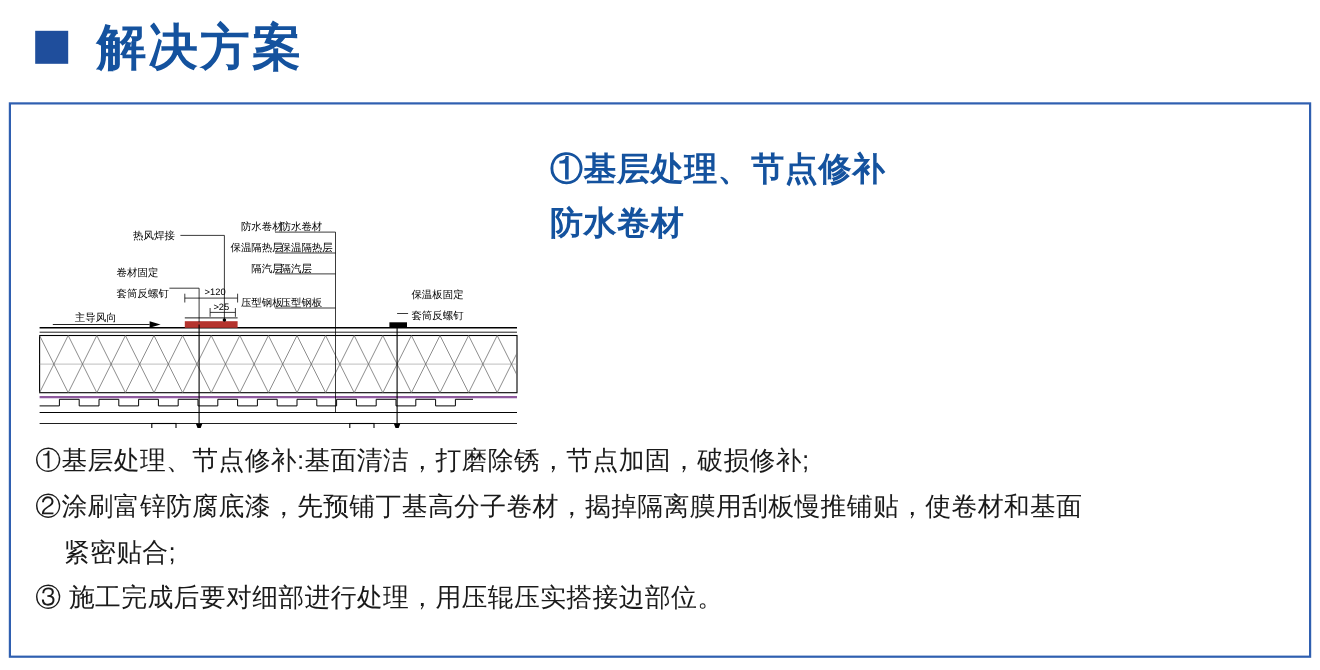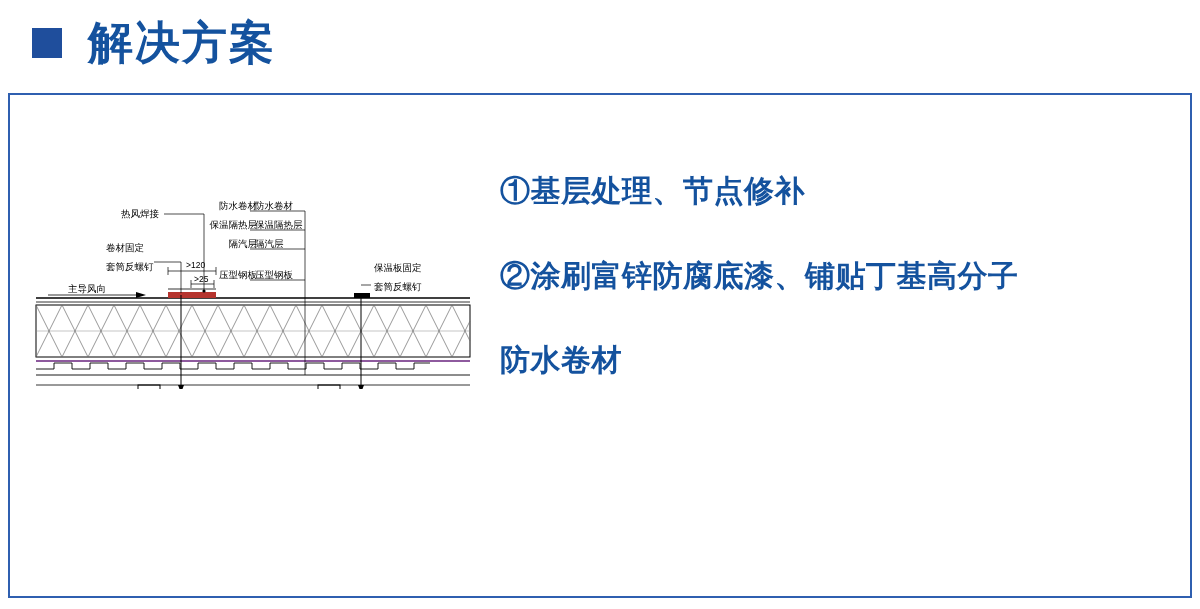--- a/index.html
+++ b/index.html
@@ -82,21 +82,21 @@
     position: absolute;
     left: 490px;
     top: 36px;
     width: 685px;
     color: #14529e;
     font-size: 30px;
     font-weight: bold;
     line-height: 1.62;
     letter-spacing: 0.5px;
   }
-  .points div { white-space: pre-wrap; margin-top: 36px; }
+  .points div { white-space: pre-wrap; }
 
   
   .details {
     position: absolute;
     left: 22px;
     top: 303px;
     width: 1140px;
     color: #1a1a1a;
     font-size: 23.5px;
     line-height: 1.78;
@@ -250,20 +250,25 @@
           <text class="fig-text" x="185" y="320">屋面檩条</text>
 
           <line x1="330" y1="302" x2="356" y2="318" stroke="#000" stroke-width="0.7"></line>
           <line x1="356" y1="318" x2="370" y2="318" stroke="#000" stroke-width="0.7"></line>
           <text class="fig-text" x="373" y="322">螺钉</text>
         </svg>
       </div>
 
       <div class="points">
         <div>①基层处理、节点修补</div>
-        <div>②涂刷富锌防腐底漆、铺贴丁基高分子</div>
         <div>防水卷材</div>
       </div>
     </div>
 
+    <div class="details">
+      <div class="line">①基层处理、节点修补:基面清洁，打磨除锈，节点加固，破损修补;</div>
+      <div class="line">②涂刷富锌防腐底漆，先预铺丁基高分子卷材，揭掉隔离膜用刮板慢推铺贴，使卷材和基面</div>
+      <div class="line indent">紧密贴合;</div>
+      <div class="line">③ 施工完成后要对细部进行处理，用压辊压实搭接边部位。</div>
+    </div>
 
   </div>
 </div>
 
 </body></html>

